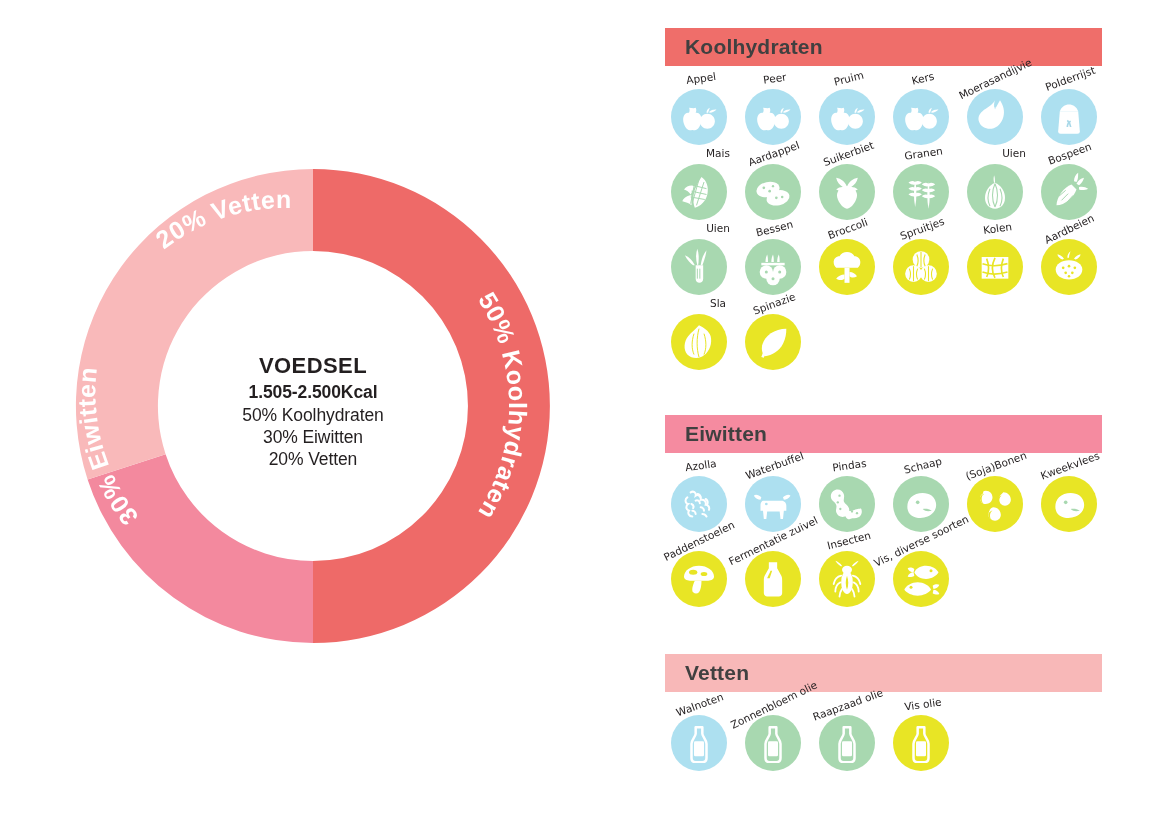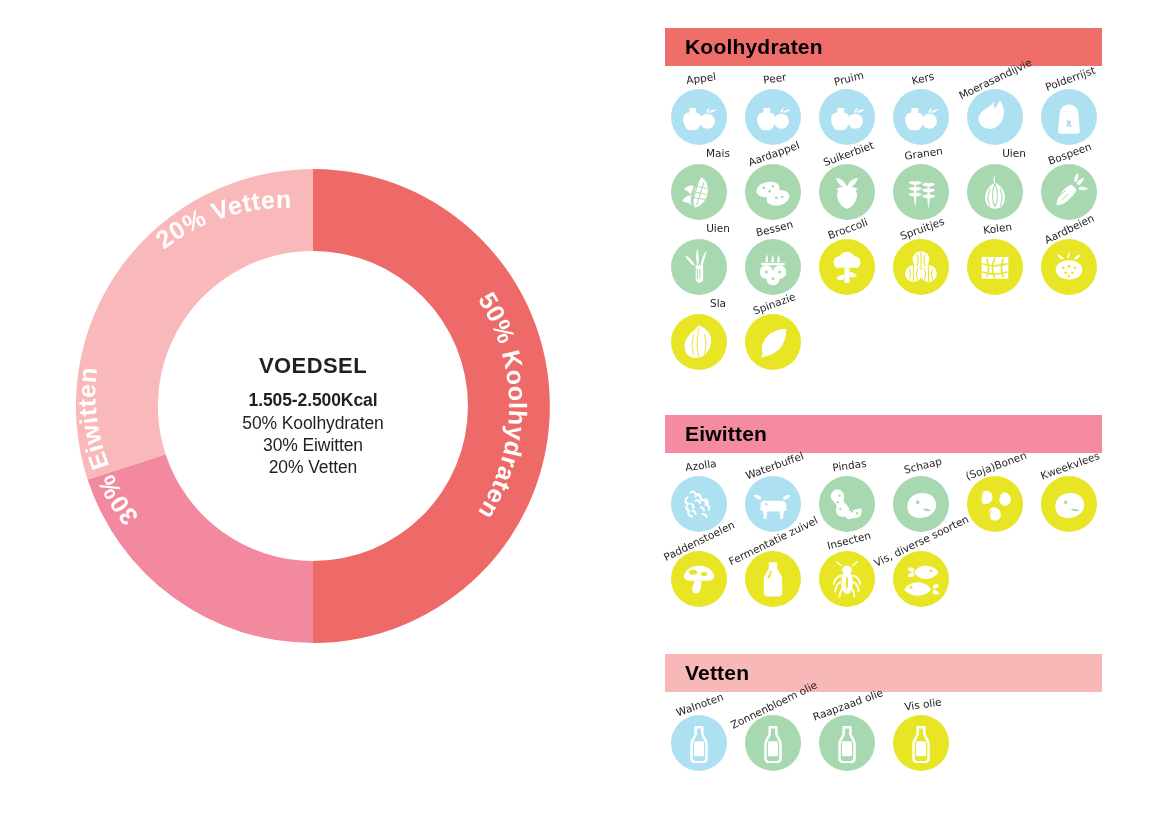--- a/index.html
+++ b/index.html
@@ -35,21 +35,21 @@
     top: 352px;
     width: 300px;
     text-align: center;
     line-height: 1.28;
   }
   #donut-center-text .c-title {
     font-size: 22px;
     font-weight: bold;
     letter-spacing: 0.4px;
     display: block;
-    margin-bottom: 9px;
+    margin-bottom: 1px;
   }
   #donut-center-text .c-kcal {
     font-size: 17.5px;
     font-weight: bold;
     display: block;
     letter-spacing: -0.1px;
   }
   #donut-center-text .c-line {
     font-size: 17.5px;
     font-weight: normal;
@@ -71,21 +71,21 @@
     width: 437px;
   }
   .group-header {
     height: 38px;
     display: flex;
     align-items: center;
     padding-left: 20px;
     box-sizing: border-box;
   }
   .group-header .group-title {
-    color: #000000;
+    color: #404040;
     font-size: 21px;
     font-weight: bold;
     letter-spacing: 0.2px;
   }
   .group-rows {
     padding-top: 6px;
   }
   .icon-row {
     display: flex;
     height: 75px;

